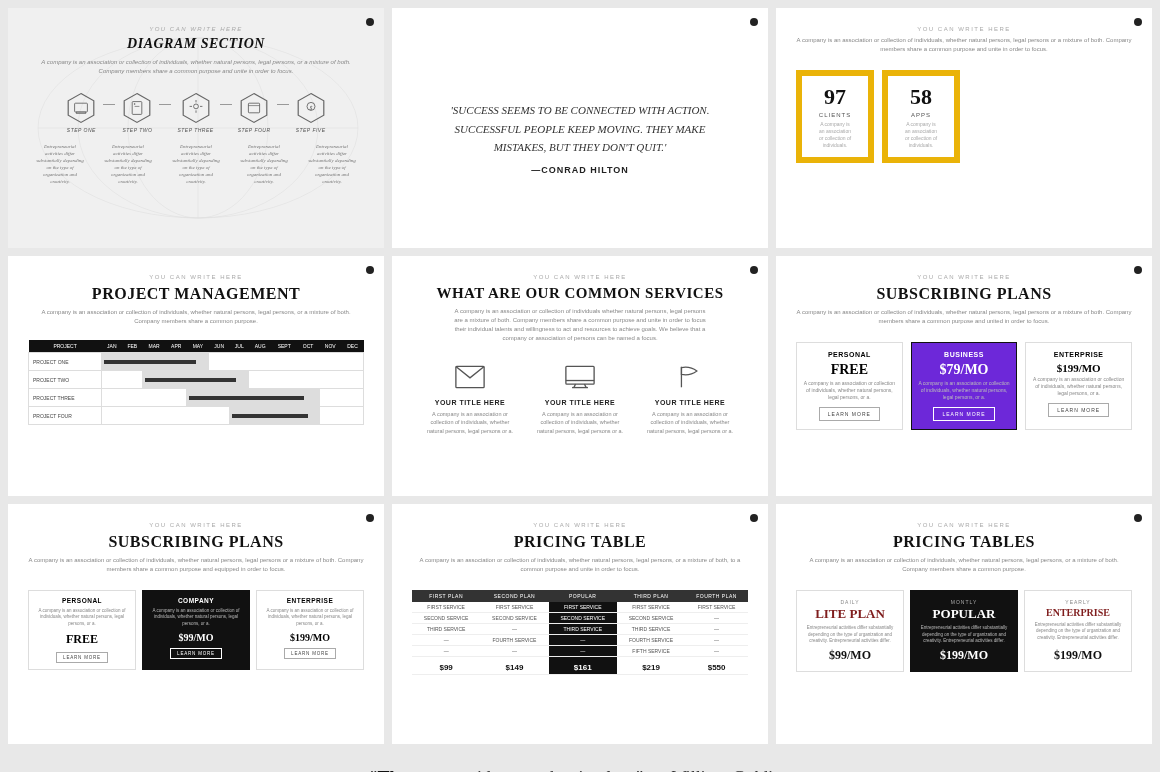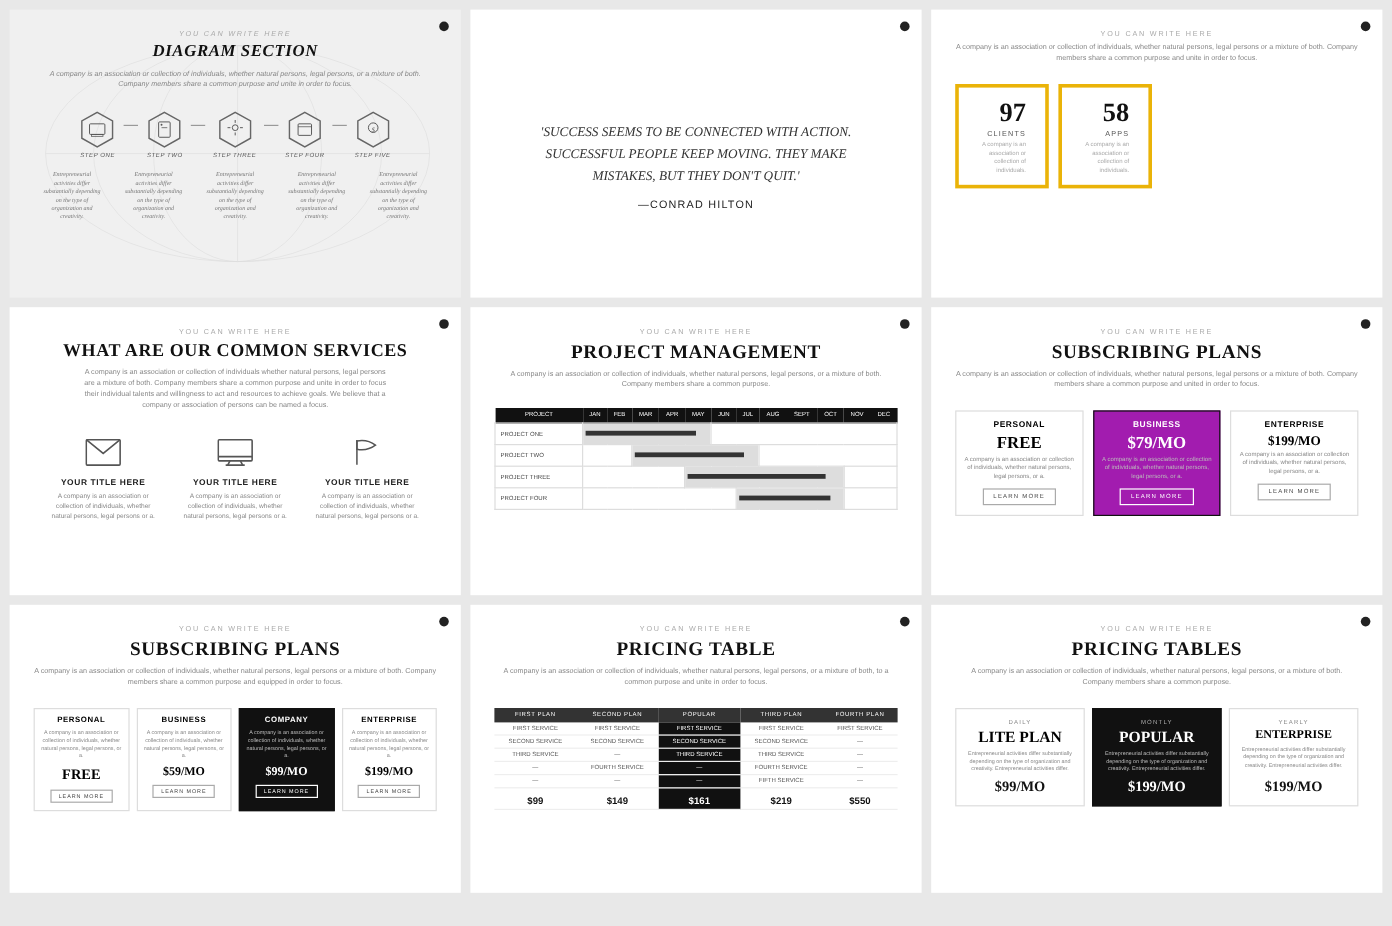--- a/index.html
+++ b/index.html
@@ -129,39 +129,39 @@
       font-size: 11px;
       font-style: italic;
       text-align: center;
       color: #333;
       line-height: 1.7;
       margin: 20px 20px 8px 20px;
     }
     .quote-author {
       font-family: Arial, sans-serif;
       font-size: 9px;
-      font-weight: normal;
+      font-weight: bold;
       letter-spacing: 1px;
       text-align: center;
       color: #222;
     }
 
     
     .projects-card {}
     .stats-grid {
       display: grid;
       grid-template-columns: repeat(4, 1fr);
       gap: 8px;
       width: 100%;
       margin-top: 8px;
     }
     .stat-box {
-      border: 3px solid #eab308;
+      border: 6px solid #eab308;
       padding: 8px 16px;
-      text-align: right;
+      text-align: center;
     }
     .stat-number {
       font-family: 'Georgia', serif;
       font-size: 22px;
       font-weight: bold;
       color: #111;
     }
     .stat-label {
       font-family: Arial, sans-serif;
       font-size: 6px;
@@ -273,21 +273,21 @@
     }
     .plan-box {
       flex: 1;
       border: 1px solid #ddd;
       padding: 8px 4px;
       display: flex;
       flex-direction: column;
       align-items: center;
     }
     .plan-box.featured {
-      background: #a21caf;
+      background: #6d28d9;
       color: #fff;
       border-color: #111;
     }
     .plan-name {
       font-family: Arial, sans-serif;
       font-size: 7px;
       font-weight: bold;
       text-transform: uppercase;
       letter-spacing: 0.5px;
       margin-bottom: 4px;
@@ -446,21 +446,21 @@
       letter-spacing: 1px;
       color: #888;
       margin-bottom: 2px;
     }
     .pt-box.dark .pt-period { color: #aaa; }
     .pt-name {
       font-family: 'Georgia', serif;
       font-size: 13px;
       font-weight: bold;
       text-transform: uppercase;
-      color: #000000;
+      color: #7f1d1d;
       line-height: 1.1;
       text-align: center;
     }
     .pt-box.dark .pt-name { color: #fff; }
     .pt-desc {
       font-family: Arial, sans-serif;
       font-size: 4.5px;
       color: #888;
       text-align: center;
       line-height: 1.4;
@@ -606,65 +606,20 @@
     <div class="stats-grid">
       <div class="stat-box">
         <div class="stat-number">97</div>
         <div class="stat-label">CLIENTS</div>
         <div class="stat-desc">A company is an association or collection of individuals.</div>
       </div>
       <div class="stat-box">
         <div class="stat-number">58</div>
         <div class="stat-label">APPS</div>
         <div class="stat-desc">A company is an association or collection of individuals.</div>
-      </div>
-    </div>
-  </div>
-
-  <div class="card services-card">
-    <div class="card-dot"></div>
-    <span class="card-subtitle">YOU CAN WRITE HERE</span>
-    <span class="card-title" style="font-size:15px;">WHAT ARE OUR COMMON SERVICES</span>
-    <span class="card-desc" style="max-width:260px;">A company is an association or collection of individuals whether natural persons, legal persons are a mixture of both. Company members share a common purpose and unite in order to focus their individual talents and willingness to act and resources to achieve goals. We believe that a company or association of persons can be named a focus.</span>
-    <div class="services-icons">
-
-      <div class="service-item">
-        <div class="service-icon">
-          <svg viewBox="0 0 34 26" xmlns="http://www.w3.org/2000/svg" fill="none" stroke="#555" stroke-width="1.5">
-            <rect x="1" y="1" width="32" height="24" rx="1"></rect>
-            <polyline points="1,1 17,14 33,1"></polyline>
-          </svg>
-        </div>
-        <span class="service-title">YOUR TITLE HERE</span>
-        <span class="service-desc">A company is an association or collection of individuals, whether natural persons, legal persons or a.</span>
-      </div>
-
-      <div class="service-item">
-        <div class="service-icon">
-          <svg viewBox="0 0 34 26" xmlns="http://www.w3.org/2000/svg" fill="none" stroke="#555" stroke-width="1.5">
-            <rect x="1" y="1" width="32" height="20" rx="1"></rect>
-            <line x1="12" y1="21" x2="10" y2="25"></line>
-            <line x1="22" y1="21" x2="24" y2="25"></line>
-            <line x1="8" y1="25" x2="26" y2="25"></line>
-            <line x1="1" y1="17" x2="33" y2="17"></line>
-          </svg>
-        </div>
-        <span class="service-title">YOUR TITLE HERE</span>
-        <span class="service-desc">A company is an association or collection of individuals, whether natural persons, legal persons or a.</span>
-      </div>
-
-      <div class="service-item">
-        <div class="service-icon">
-          <svg viewBox="0 0 28 28" xmlns="http://www.w3.org/2000/svg" fill="none" stroke="#555" stroke-width="1.5">
-            <line x1="4" y1="2" x2="4" y2="26"></line>
-            <path d="M4,3 Q14,1 22,7 Q14,13 4,11 Z" fill="none" stroke="#555" stroke-width="1.5"></path>
-          </svg>
-        </div>
-        <span class="service-title">YOUR TITLE HERE</span>
-        <span class="service-desc">A company is an association or collection of individuals, whether natural persons, legal persons or a.</span>
       </div>
     </div>
   </div>
 
   <div class="card pm-card">
     <div class="card-dot"></div>
     <span class="card-subtitle">YOU CAN WRITE HERE</span>
     <span class="card-title">PROJECT MANAGEMENT</span>
     <span class="card-desc">A company is an association or collection of individuals, whether natural persons, legal persons, or a mixture of both. Company members share a common purpose.</span>
     <table class="gantt-table">
@@ -706,20 +661,65 @@
         <tr class="gantt-row">
           <td class="row-label">PROJECT FOUR</td>
           <td colspan="6"></td>
           <td colspan="4" style="background:#ddd;"><div class="gantt-bar" style="width:90%;"></div></td>
           <td colspan="2"></td>
         </tr>
       </tbody>
     </table>
   </div>
 
+  <div class="card services-card">
+    <div class="card-dot"></div>
+    <span class="card-subtitle">YOU CAN WRITE HERE</span>
+    <span class="card-title" style="font-size:15px;">WHAT ARE OUR COMMON SERVICES</span>
+    <span class="card-desc" style="max-width:260px;">A company is an association or collection of individuals whether natural persons, legal persons are a mixture of both. Company members share a common purpose and unite in order to focus their individual talents and willingness to act and resources to achieve goals. We believe that a company or association of persons can be named a focus.</span>
+    <div class="services-icons">
+
+      <div class="service-item">
+        <div class="service-icon">
+          <svg viewBox="0 0 34 26" xmlns="http://www.w3.org/2000/svg" fill="none" stroke="#555" stroke-width="1.5">
+            <rect x="1" y="1" width="32" height="24" rx="1"></rect>
+            <polyline points="1,1 17,14 33,1"></polyline>
+          </svg>
+        </div>
+        <span class="service-title">YOUR TITLE HERE</span>
+        <span class="service-desc">A company is an association or collection of individuals, whether natural persons, legal persons or a.</span>
+      </div>
+
+      <div class="service-item">
+        <div class="service-icon">
+          <svg viewBox="0 0 34 26" xmlns="http://www.w3.org/2000/svg" fill="none" stroke="#555" stroke-width="1.5">
+            <rect x="1" y="1" width="32" height="20" rx="1"></rect>
+            <line x1="12" y1="21" x2="10" y2="25"></line>
+            <line x1="22" y1="21" x2="24" y2="25"></line>
+            <line x1="8" y1="25" x2="26" y2="25"></line>
+            <line x1="1" y1="17" x2="33" y2="17"></line>
+          </svg>
+        </div>
+        <span class="service-title">YOUR TITLE HERE</span>
+        <span class="service-desc">A company is an association or collection of individuals, whether natural persons, legal persons or a.</span>
+      </div>
+
+      <div class="service-item">
+        <div class="service-icon">
+          <svg viewBox="0 0 28 28" xmlns="http://www.w3.org/2000/svg" fill="none" stroke="#555" stroke-width="1.5">
+            <line x1="4" y1="2" x2="4" y2="26"></line>
+            <path d="M4,3 Q14,1 22,7 Q14,13 4,11 Z" fill="none" stroke="#555" stroke-width="1.5"></path>
+          </svg>
+        </div>
+        <span class="service-title">YOUR TITLE HERE</span>
+        <span class="service-desc">A company is an association or collection of individuals, whether natural persons, legal persons or a.</span>
+      </div>
+    </div>
+  </div>
+
   <div class="card sub-plans-card">
     <div class="card-dot"></div>
     <span class="card-subtitle">YOU CAN WRITE HERE</span>
     <span class="card-title">SUBSCRIBING PLANS</span>
     <span class="card-desc">A company is an association or collection of individuals, whether natural persons, legal persons or a mixture of both. Company members share a common purpose and united in order to focus.</span>
     <div class="plans-row">
       <div class="plan-box">
         <div class="plan-name">PERSONAL</div>
         <div class="plan-price">FREE</div>
         <div class="plan-desc">A company is an association or collection of individuals, whether natural persons, legal persons, or a.</div>
@@ -743,26 +743,20 @@
   <div class="card">
     <div class="card-dot"></div>
     <span class="card-subtitle">YOU CAN WRITE HERE</span>
     <span class="card-title">SUBSCRIBING PLANS</span>
     <span class="card-desc">A company is an association or collection of individuals, whether natural persons, legal persons or a mixture of both. Company members share a common purpose and equipped in order to focus.</span>
     <div class="sub4-plans-row">
       <div class="sub4-plan">
         <div class="sub4-name">PERSONAL</div>
         <div class="sub4-desc">A company is an association or collection of individuals, whether natural persons, legal persons, or a.</div>
         <div class="sub4-price">FREE</div>
-        <button class="sub4-btn">LEARN MORE</button>
-      </div>
-      <div class="sub4-plan">
-        <div class="sub4-name">BUSINESS</div>
-        <div class="sub4-desc">A company is an association or collection of individuals, whether natural persons, legal persons, or a.</div>
-        <div class="sub4-price" style="font-size:10px;">$59/MO</div>
         <button class="sub4-btn">LEARN MORE</button>
       </div>
       <div class="sub4-plan dark">
         <div class="sub4-name">COMPANY</div>
         <div class="sub4-desc">A company is an association or collection of individuals, whether natural persons, legal persons, or a.</div>
         <div class="sub4-price" style="font-size:10px;">$99/MO</div>
         <button class="sub4-btn">LEARN MORE</button>
       </div>
       <div class="sub4-plan">
         <div class="sub4-name">ENTERPRISE</div>

